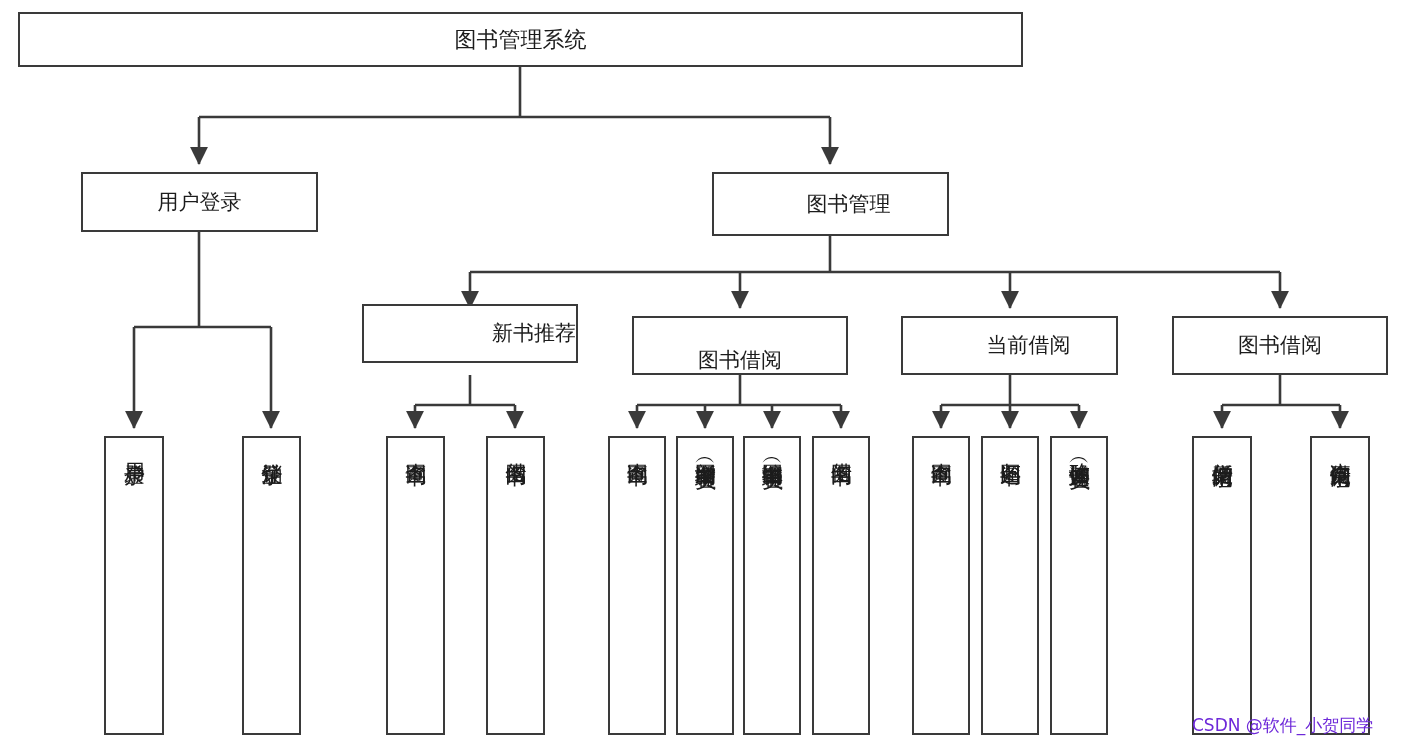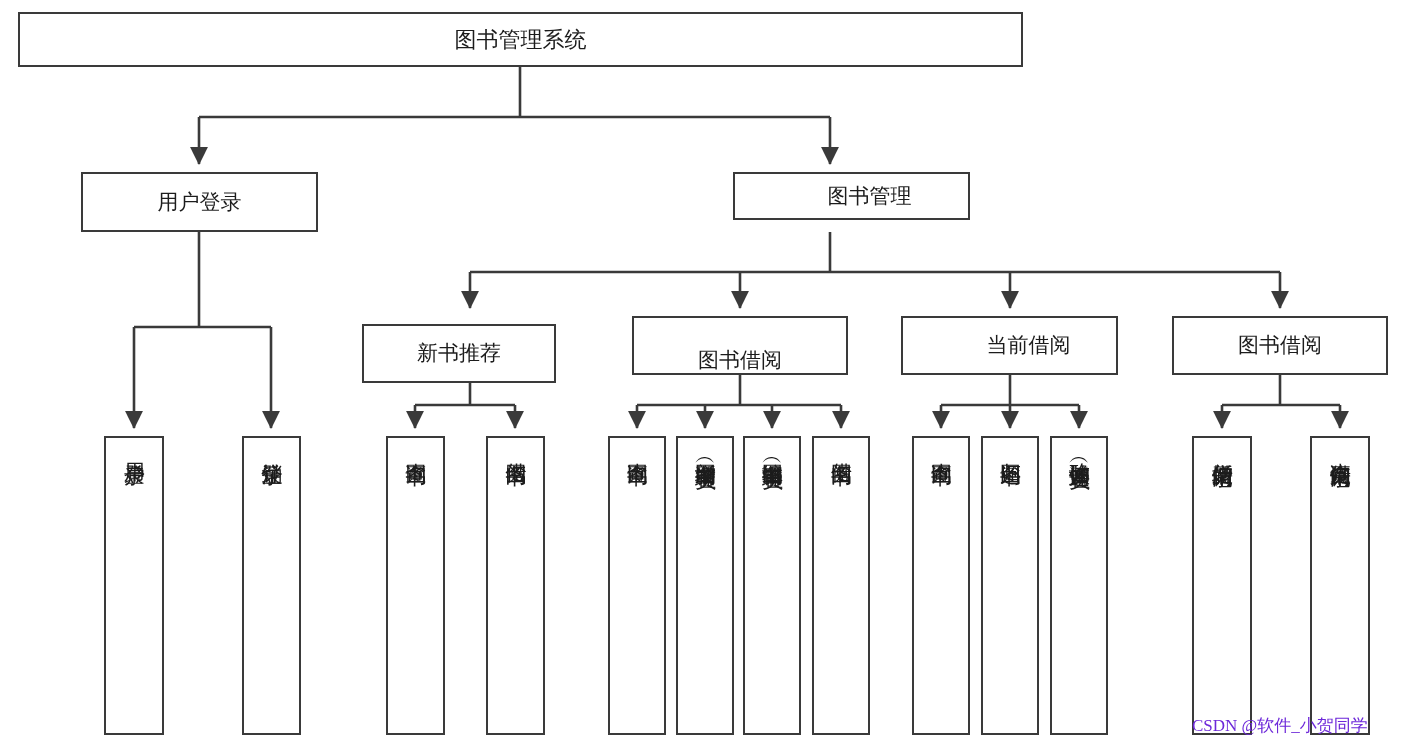--- a/index.html
+++ b/index.html
@@ -7,21 +7,20 @@
   body{
     font-family:"DejaVu Sans","Liberation Sans",sans-serif;
     -webkit-font-smoothing:antialiased;
   }
   #canvas{
     position:relative;
     width:1405px;
     height:747px;
     background:#ffffff;
     overflow:hidden;
-    font-family:Liberation Serif, serif;
   }
   #wires{
     position:absolute;
     left:0; top:0;
     width:1405px; height:747px;
     pointer-events:none;
   }
   .node{
     position:absolute;
     box-sizing:border-box;
@@ -119,25 +118,25 @@
     </g>
   </svg>
 
   <div class="node horiz root" style="left:18px; top:12px; width:1005px; height:55px;">
     <span class="lbl">图书管理系统</span>
   </div>
 
   <div class="node horiz" style="left:81px; top:172px; width:237px; height:60px;">
     <span class="lbl">用户登录</span>
   </div>
-  <div class="node horiz" style="left:733px; top:172px; width:237px; height:48px;padding-left:36px;">
+  <div class="node horiz" style="left:712px; top:172px; width:237px; height:64px;padding-left:36px;">
     <span class="lbl">图书管理</span>
   </div>
 
-  <div class="node horiz" style="left:362px; top:324px; width:194px; height:59px;">
+  <div class="node horiz" style="left:362px; top:304px; width:216px; height:59px;justify-content:flex-end;">
     <span class="lbl">新书推荐</span>
   </div>
   <div class="node horiz" style="left:632px; top:316px; width:216px; height:59px;align-items:flex-end;">
     <span class="lbl">图书借阅</span>
   </div>
   <div class="node horiz" style="left:901px; top:316px; width:217px; height:59px;padding-left:38px;">
     <span class="lbl">当前借阅</span>
   </div>
   <div class="node horiz" style="left:1172px; top:316px; width:216px; height:59px;">
     <span class="lbl">图书借阅</span>

